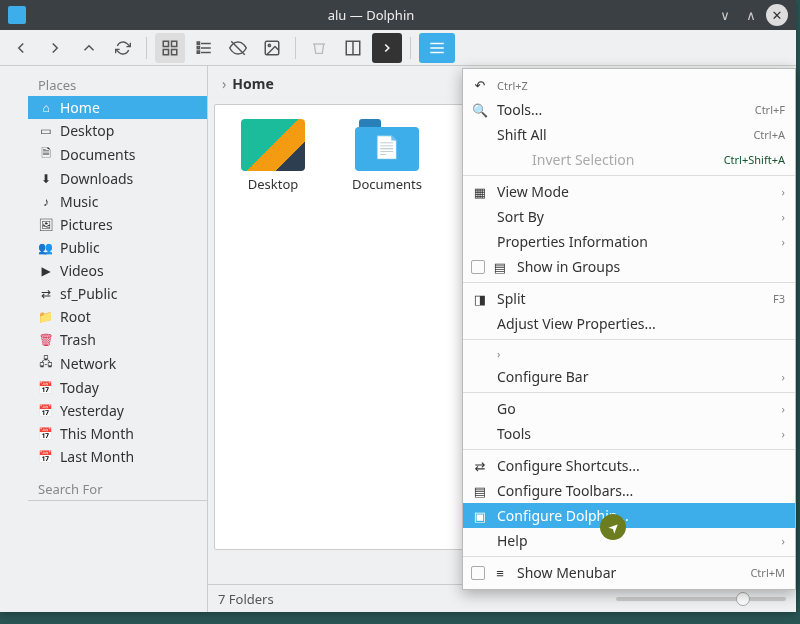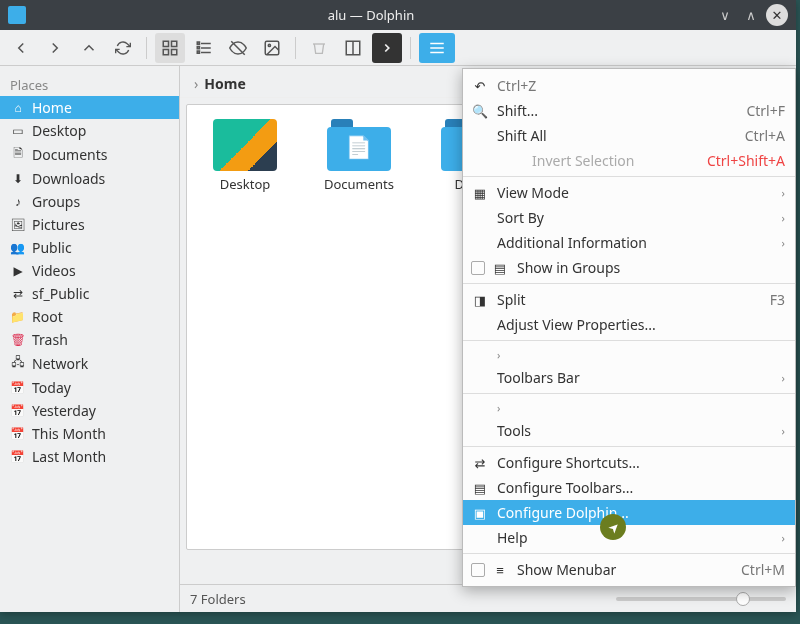--- a/index.html
+++ b/index.html
@@ -7,21 +7,21 @@
 .window { position: absolute; left: 0; top: 0; width: 796px; height: 612px; background: #eff0f1; display: flex; flex-direction: column; box-shadow: 0 2px 8px rgba(0,0,0,0.3); }
 .titlebar { height: 30px; background: #3b4045; color: #eee; display: flex; align-items: center; padding: 0 8px; font-size: 13px; }
 .titlebar .title { flex: 1; text-align: center; }
 .titlebar .win-btn { width: 22px; height: 22px; display: inline-flex; align-items: center; justify-content: center; margin-left: 4px; cursor: pointer; color: #ccc; }
 .titlebar .close { background: #ddd; border-radius: 50%; color: #333; }
 .toolbar { height: 36px; background: #eff0f1; border-bottom: 1px solid #ccc; display: flex; align-items: center; padding: 0 6px; gap: 4px; }
 .tbtn { width: 30px; height: 30px; display: inline-flex; align-items: center; justify-content: center; border-radius: 3px; color: #555; cursor: pointer; }
 .tbtn.group { padding: 0 2px; }
 .tsep { width: 1px; height: 22px; background: #ccc; margin: 0 4px; }
 .body { flex: 1; display: flex; overflow: hidden; }
-.sidebar { width: 180px; background: #eff0f1; border-right: 1px solid #ccc; padding: 6px 0; font-size: 14px; overflow-y: auto; }
+.sidebar { width: 180px; background: #eff0f1; border-right: 1px solid #ccc; padding: 6px 0; font-size: 14px; overflow-y: auto; margin-left: 28px; }
 .side-header { color: #888; font-size: 13px; padding: 4px 10px 2px; }
 .side-item { display: flex; align-items: center; gap: 6px; padding: 2px 10px; cursor: pointer; color: #333; }
 .side-item.selected { background: #3daee9; color: #fff; }
 .side-item .sicon { width: 16px; display: inline-flex; justify-content: center; font-size: 12px; }
 .main { flex: 1; display: flex; flex-direction: column; background: #fff; margin: 6px; border: 1px solid #ccc; border-radius: 2px; position: relative; }
 .breadcrumb { height: 28px; display: flex; align-items: center; padding: 0 8px; font-size: 14px; border-bottom: 1px solid #eee; color: #333; margin: 0 4px 0 2px; }
 .breadcrumb .chev { margin: 0 6px; color: #888; }
 .icons-area { flex: 1; padding: 14px 10px; display: flex; flex-wrap: wrap; gap: 14px 18px; align-content: flex-start; }
 .fitem { width: 96px; display: flex; flex-direction: column; align-items: center; gap: 4px; cursor: pointer; }
 .fitem .ficon { width: 64px; height: 52px; position: relative; }
@@ -33,22 +33,22 @@
 .statusbar { height: 28px; border-top: 1px solid #ccc; display: flex; align-items: center; padding: 0 10px; font-size: 13px; color: #555; background: #eff0f1; gap: 10px; margin-top: 28px; }
 .statusbar .spacer { flex: 1; }
 .slider { width: 170px; height: 4px; background: #ccc; border-radius: 2px; position: relative; }
 .slider .knob { width: 14px; height: 14px; background: #fff; border: 1px solid #aaa; border-radius: 50%; position: absolute; top: -5px; left: 120px; }
 .menu { position: absolute; top: 68px; left: 462px; width: 334px; background: #fcfcfc; border: 1px solid #bbb; box-shadow: 0 4px 14px rgba(0,0,0,0.3); font-size: 14px; padding: 4px 0; z-index: 100; }
 .mitem { display: flex; align-items: center; padding: 3px 10px 3px 8px; gap: 8px; cursor: pointer; color: #333; }
 .mitem.disabled { color: #aaa; gap: 43px; }
 .mitem.highlight { background: #3daee9; color: #fff; }
 .mitem .micon { width: 18px; display: inline-flex; justify-content: center; font-size: 13px; }
 .mitem .mlabel { flex: 1; }
-.mitem .maccel { color: #777; font-size: 14px; }
-.mitem.disabled .maccel { color: #ef4444; }
+.mitem .maccel { color: #777; font-size: 11px; }
+.mitem.disabled .maccel { color: #14532d; }
 .mitem .msub { color: #888; font-size: 11px; }
 .msep { height: 1px; background: #ddd; margin: 3px 0; }
 .mcheck { width: 14px; height: 14px; border: 1px solid #aaa; border-radius: 2px; }
 .cursor { position: absolute; width: 26px; height: 26px; border-radius: 50%; background: #6b7d1f; top: 514px; left: 600px; z-index: 200; display: flex; align-items: center; justify-content: center; }
 .cursor::after { content: "➤"; color: #fff; font-size: 13px; transform: rotate(-45deg); }
 .hamburger-btn { background: #3daee9; color: #fff; width: 36px; height: 30px; border-radius: 3px; display: inline-flex; align-items: center; justify-content: center; cursor: pointer; }
 </style>
 </head>
 <body>
 
@@ -157,21 +157,21 @@
       <div class="side-item">
           <span class="sicon">🗎</span>
           <span>Documents</span>
         </div>
       <div class="side-item">
           <span class="sicon">⬇</span>
           <span>Downloads</span>
         </div>
       <div class="side-item">
           <span class="sicon">♪</span>
-          <span>Groups</span>
+          <span>Music</span>
         </div>
       <div class="side-item">
           <span class="sicon">🖼</span>
           <span>Pictures</span>
         </div>
       <div class="side-item">
           <span class="sicon">👥</span>
           <span>Public</span>
         </div>
       <div class="side-item">
@@ -203,20 +203,21 @@
           <span>Yesterday</span>
         </div>
       <div class="side-item">
           <span class="sicon">📅</span>
           <span>This Month</span>
         </div>
       <div class="side-item">
           <span class="sicon">📅</span>
           <span>Last Month</span>
         </div>
+      <div class="side-header" style="margin-top:8px;border-bottom:1px solid #ccc;">Search For</div>
     </div>
 
     <div style="flex:1;display:flex;flex-direction:column;">
       <div class="breadcrumb" style="margin:4px 6px 0 0;">
         <span class="chev">›</span>
         <b>Home</b>
       </div>
       <div class="main">
         <div class="icons-area">
           <div class="fitem">
@@ -268,21 +269,21 @@
   </div>
 </div>
 
 <div class="menu">
   <div class="mitem">
       <span class="micon">↶</span>
       <span class="maccel">Ctrl+Z</span>
     </div>
   <div class="mitem">
       <span class="micon">🔍</span>
-      <span class="mlabel">Shift...</span>
+      <span class="mlabel">Tools...</span>
       <span class="maccel">Ctrl+F</span>
     </div>
   <div class="mitem">
       <span class="micon"></span>
       <span class="mlabel">Shift All</span>
       <span class="maccel">Ctrl+A</span>
     </div>
   <div class="mitem disabled">
       <span class="micon"></span>
       <span class="mlabel">Invert Selection</span>
@@ -294,21 +295,21 @@
       <span class="mlabel">View Mode</span>
       <span class="msub">›</span>
     </div>
   <div class="mitem">
       <span class="micon"></span>
       <span class="mlabel">Sort By</span>
       <span class="msub">›</span>
     </div>
   <div class="mitem">
       <span class="micon"></span>
-      <span class="mlabel">Additional Information</span>
+      <span class="mlabel">Properties Information</span>
       <span class="msub">›</span>
     </div>
   <div class="mitem">
       <span class="mcheck"></span>
       <span class="micon" style="margin-left:-2px;">▤</span>
       <span class="mlabel">Show in Groups</span>
     </div>
   <div class="msep"></div>
   <div class="mitem">
       <span class="micon">◨</span>
@@ -319,26 +320,27 @@
       <span class="micon"></span>
       <span class="mlabel">Adjust View Properties...</span>
     </div>
   <div class="msep"></div>
   <div class="mitem">
       <span class="micon"></span>
       <span class="msub">›</span>
     </div>
   <div class="mitem">
       <span class="micon"></span>
-      <span class="mlabel">Toolbars Bar</span>
-      <span class="msub">›</span>
-    </div>
-  <div class="msep"></div>
-  <div class="mitem">
-      <span class="micon"></span>
+      <span class="mlabel">Configure Bar</span>
+      <span class="msub">›</span>
+    </div>
+  <div class="msep"></div>
+  <div class="mitem">
+      <span class="micon"></span>
+      <span class="mlabel">Go</span>
       <span class="msub">›</span>
     </div>
   <div class="mitem">
       <span class="micon"></span>
       <span class="mlabel">Tools</span>
       <span class="msub">›</span>
     </div>
   <div class="msep"></div>
   <div class="mitem">
       <span class="micon">⇄</span>

